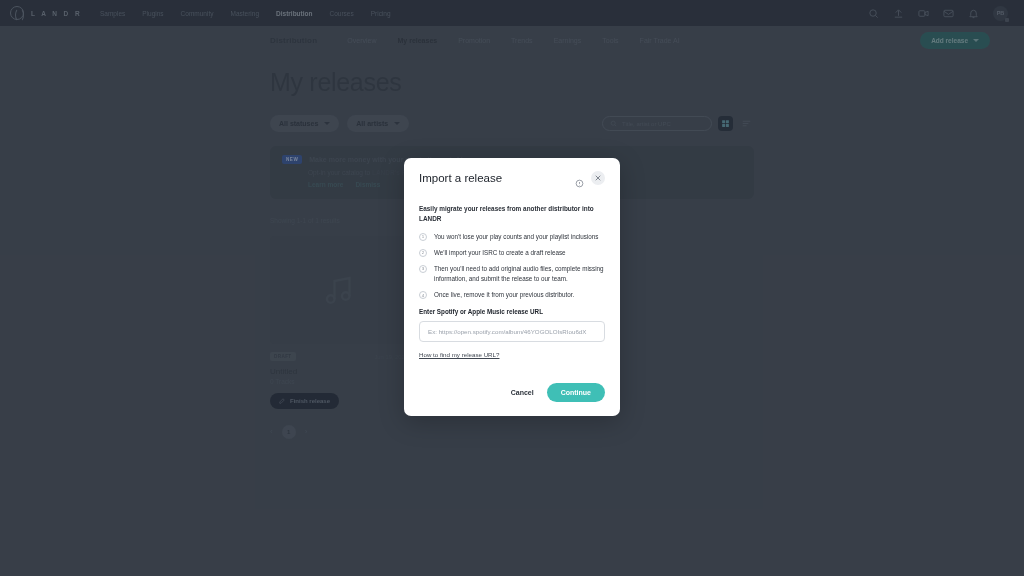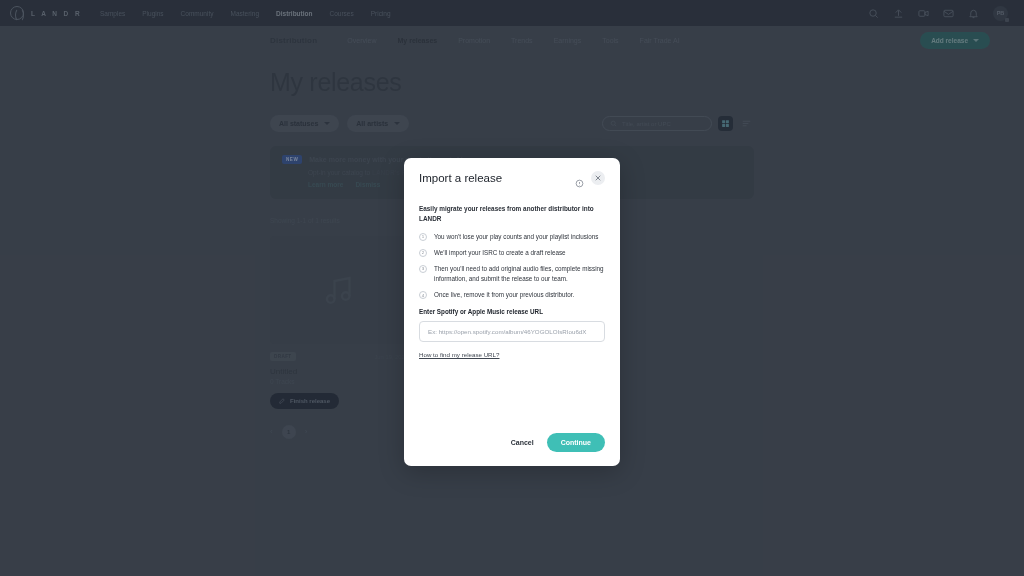--- a/index.html
+++ b/index.html
@@ -152,21 +152,21 @@
     width: 14px; height: 14px; border-radius: 50%;
     background: #4b535e; color: #2e353f;
     font-size: 6px; font-weight: 700;
     display: flex; align-items: center; justify-content: center; cursor: pointer;
   }
 
   
   .overlay { position: absolute; inset: 0; background: rgba(46,52,62,.42); }
   .modal {
     position: absolute; left: 404px; top: 158px;
-    width: 216px; height: 308px;
+    width: 216px; height: 258px;
     background: #fff; border-radius: 7px;
     box-shadow: 0 6px 26px rgba(0,0,0,.22);
     padding: 13px 15px 0;
   }
   .modal-head { display: flex; align-items: center; }
   .modal-title { font-size: 11.5px; color: #21262e; font-weight: 400; }
   .modal-actions { margin-left: auto; display: flex; align-items: center; gap: 7px; }
   .help-icon { width: 9px; height: 9px; color: #7b828c; cursor: pointer; }
   .close-btn {
     width: 14px; height: 14px; border-radius: 50%;

